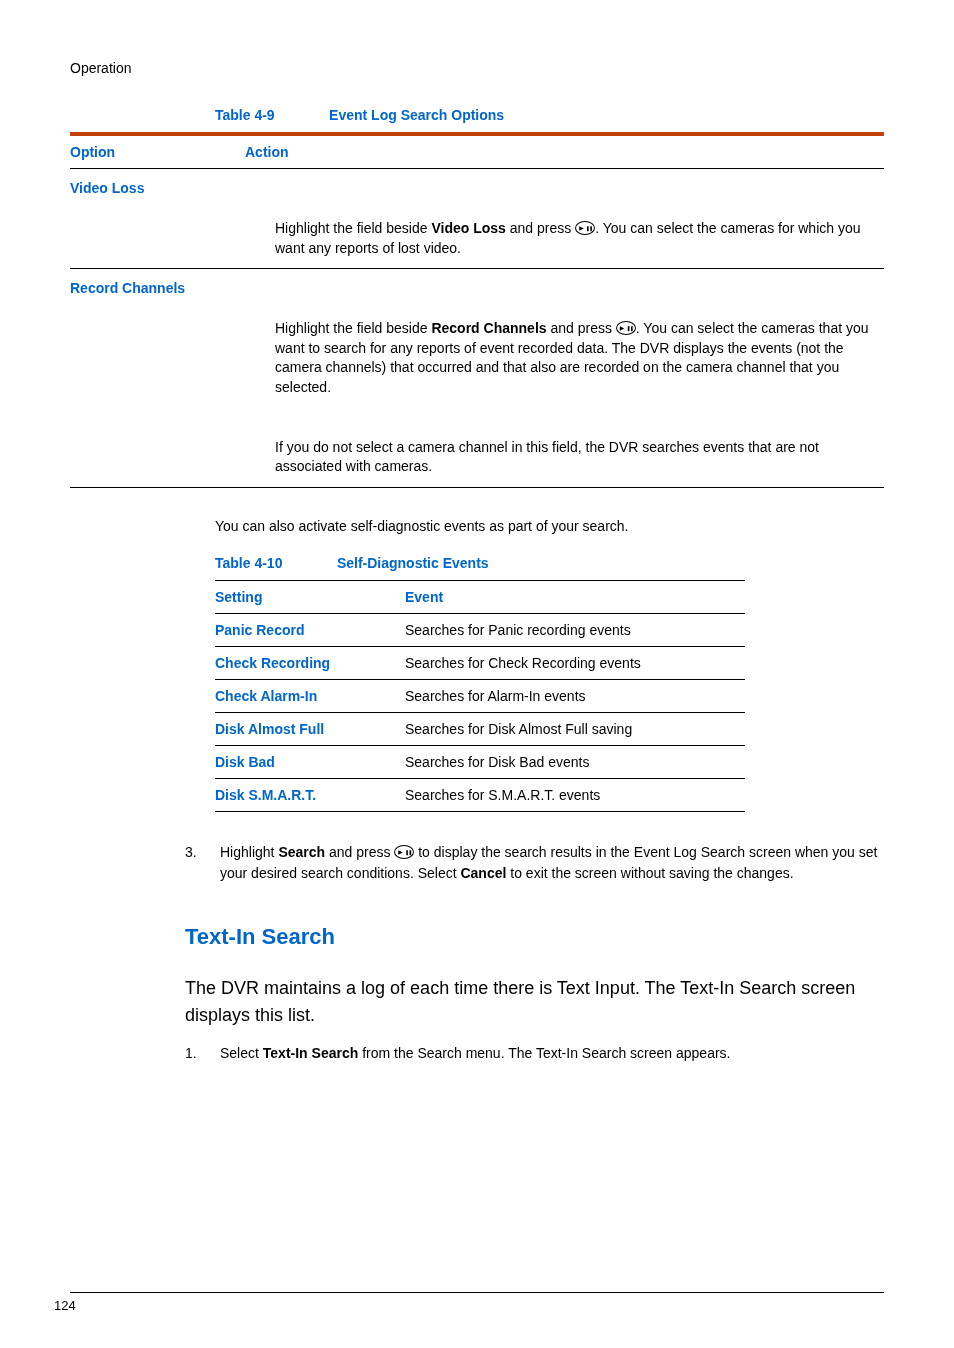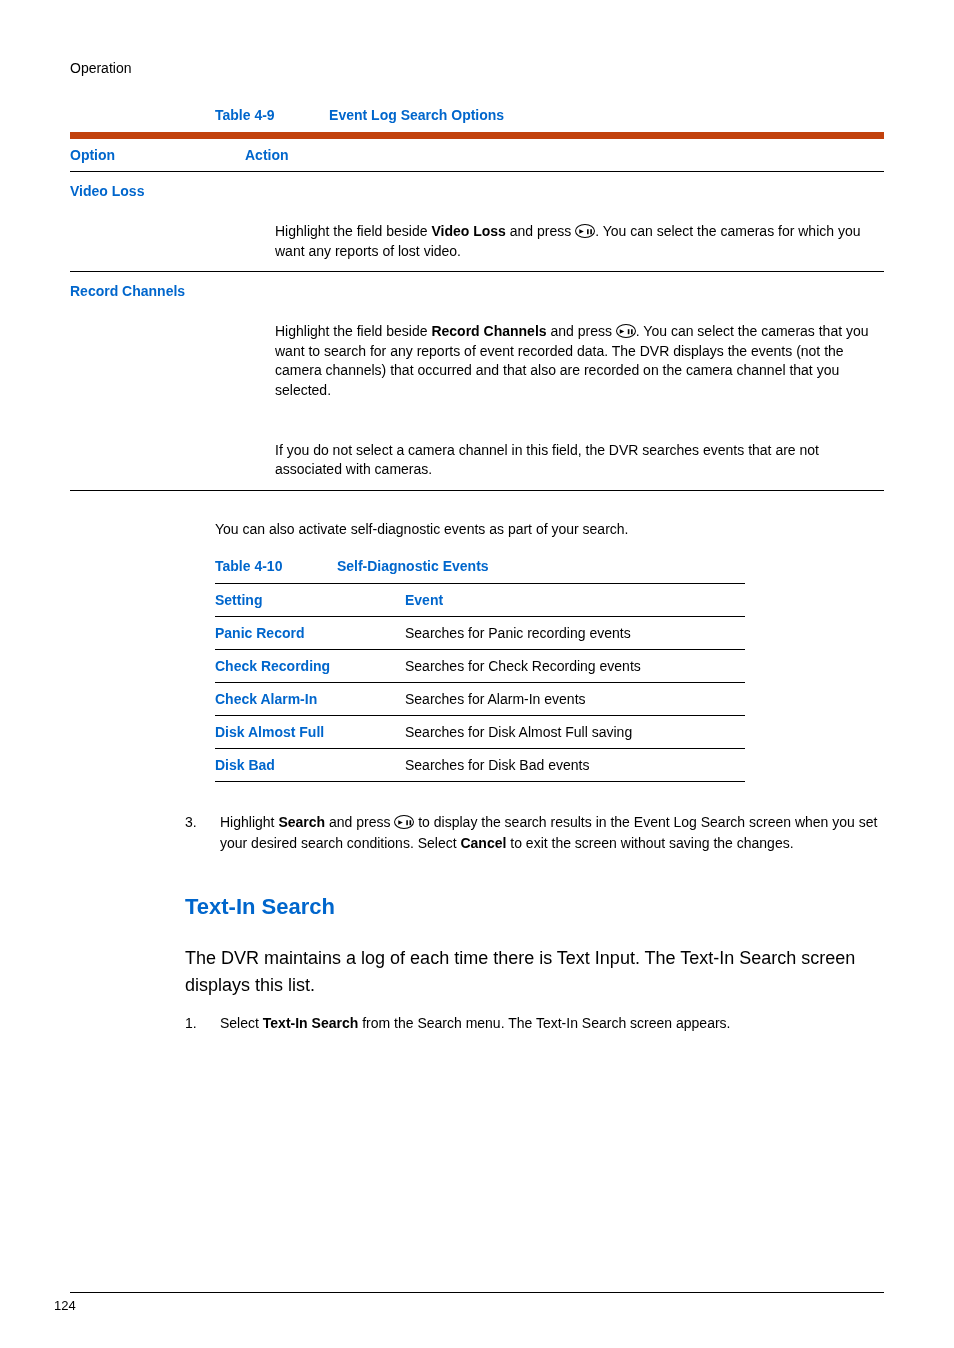--- a/index.html
+++ b/index.html
@@ -39,21 +39,21 @@
       width: 100%;
       border-collapse: collapse;
       margin-bottom: 30px;
     }
     .table1 th {
       text-align: left;
       padding: 8px 4px 8px 0;
       color: #0066cc;
       font-weight: bold;
       font-size: 14px;
-      border-top: 7px solid #c2410c;
+      border-top: 4px solid #c2410c;
       border-bottom: 1px solid #000;
     }
     .table1 th.col1 {
       width: 175px;
     }
     .table1 td {
       vertical-align: top;
       padding: 10px 4px 10px 0;
       font-size: 14px;
       line-height: 1.4;
@@ -247,20 +247,24 @@
           <td>Searches for Alarm-In events</td>
         </tr>
       <tr>
           <td class="setting">Disk Almost Full</td>
           <td>Searches for Disk Almost Full saving</td>
         </tr>
       <tr>
           <td class="setting">Disk Bad</td>
           <td>Searches for Disk Bad events</td>
         </tr>
+      <tr>
+          <td class="setting">Disk S.M.A.R.T.</td>
+          <td>Searches for S.M.A.R.T. events</td>
+        </tr>
     </tbody>
   </table>
 </div>
 
 <div class="numbered-item">
   <div class="num">3.</div>
   <div>
     <span>Highlight </span><span class="bold">Search</span><span> and press </span><span class="icon-circle"></span><span> to display the search results in the Event Log Search screen when you set your desired search conditions. Select </span><span class="bold">Cancel</span><span> to exit the screen without saving the changes.</span>
   </div>
 </div>

